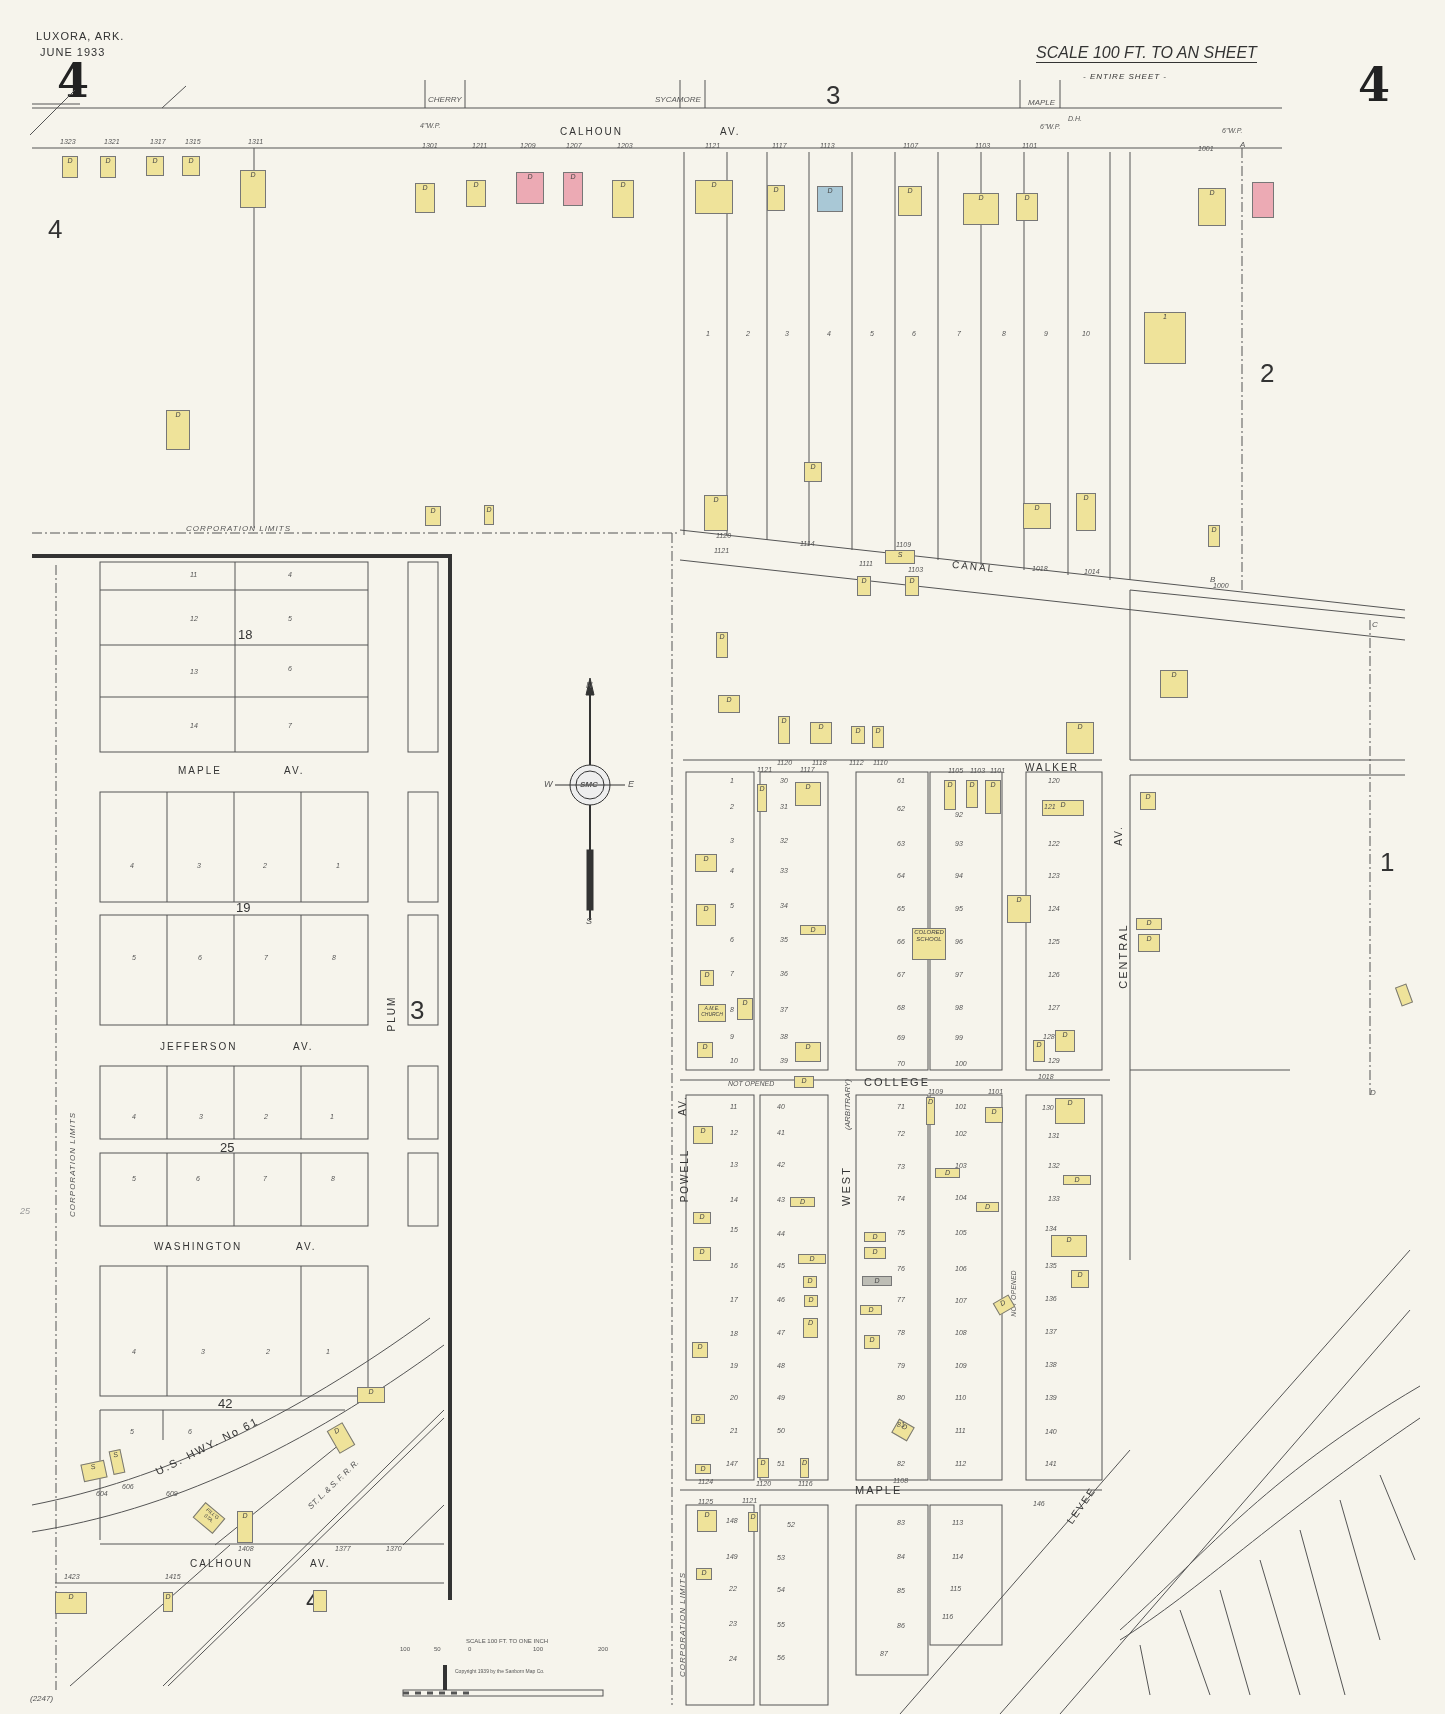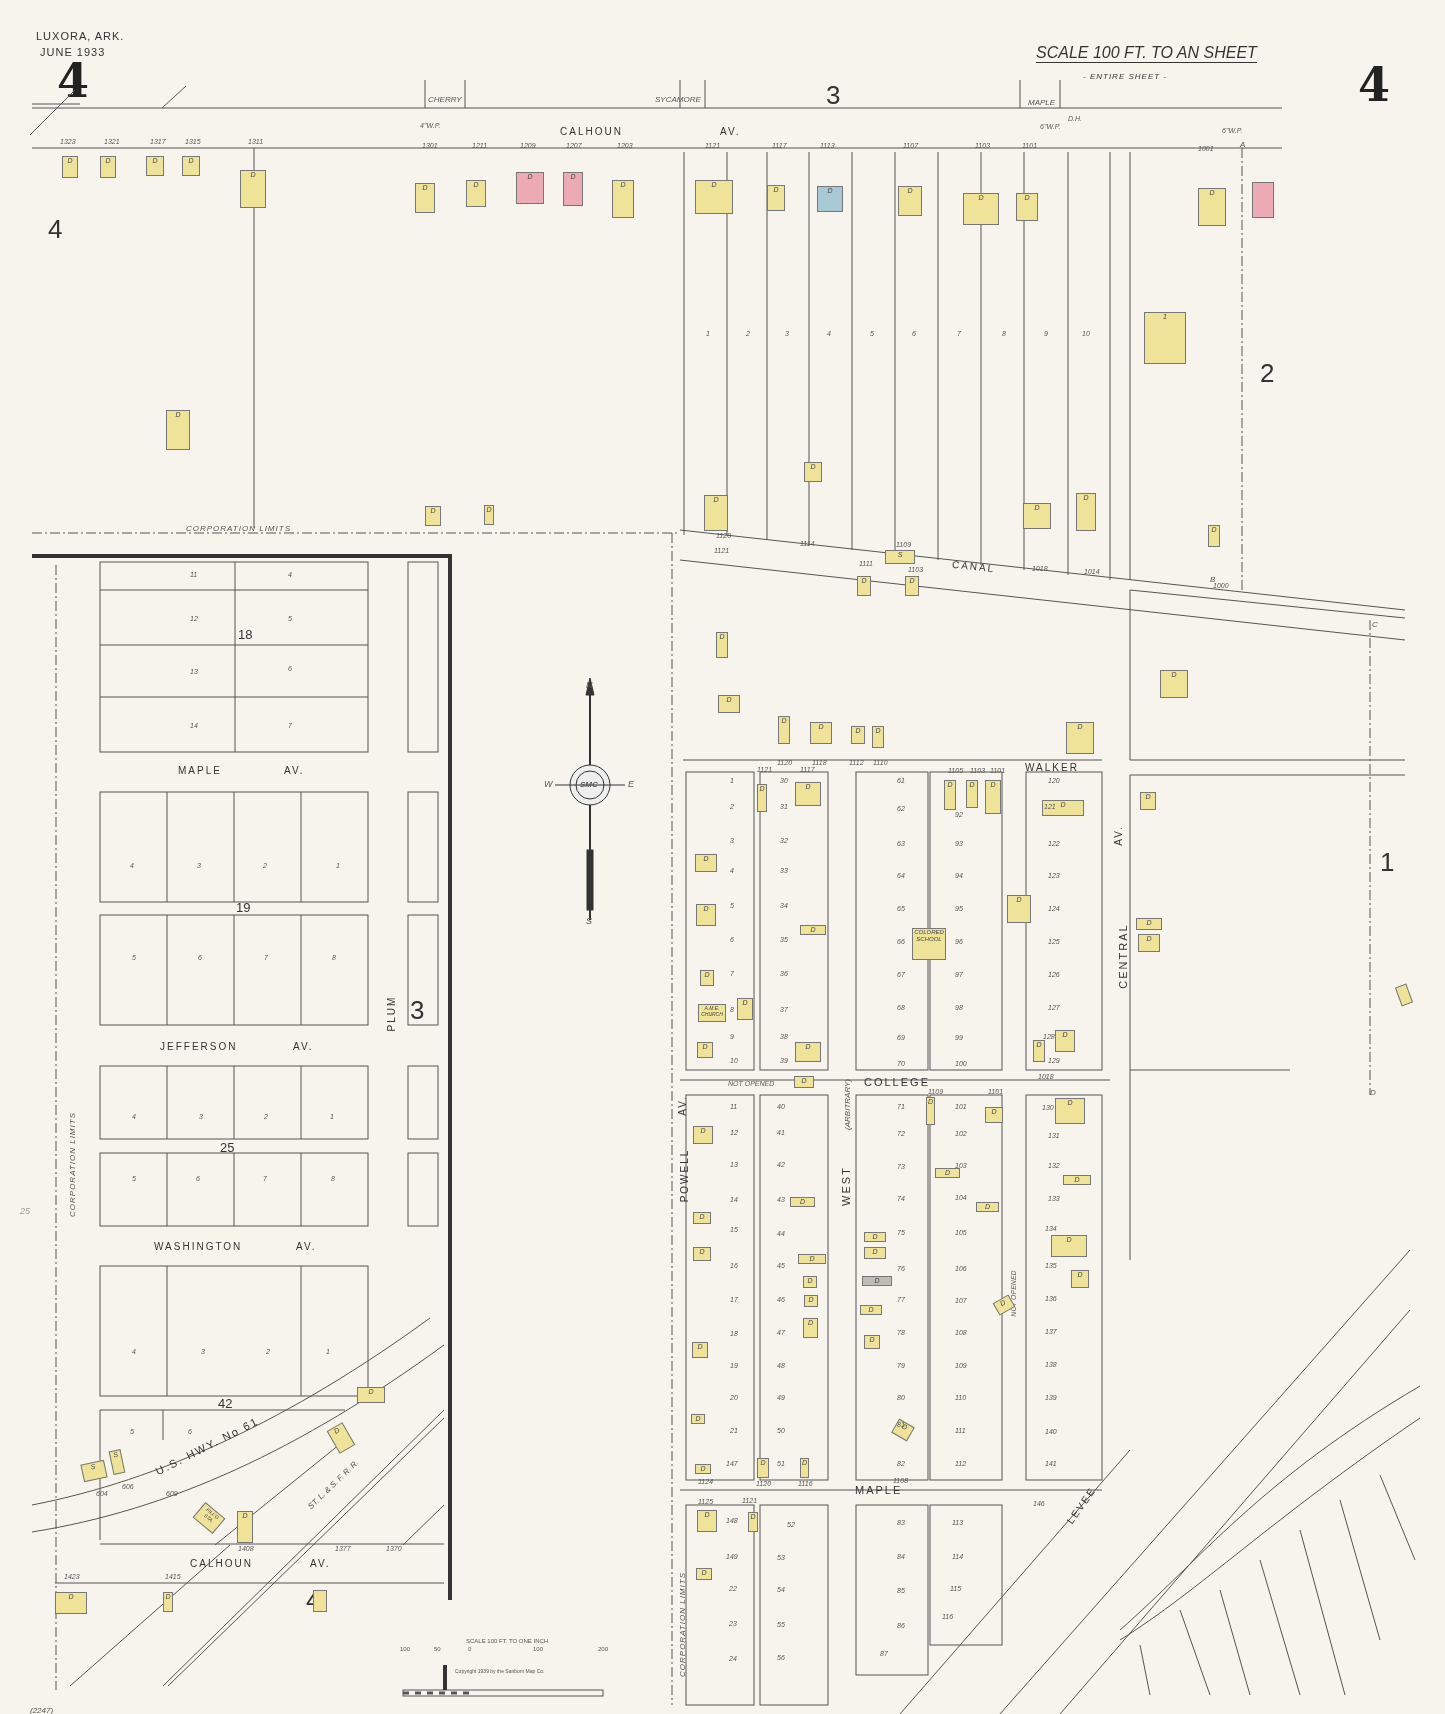--- a/index.html
+++ b/index.html
@@ -214,21 +214,21 @@
 <div class="abs num" style="left:990px;top:1290px;transform:rotate(-90deg);font-size:7px;">NOT OPENED</div>
 
 <div class="abs blk" style="left:238px;top:627px;">18</div>
 <div class="abs blk" style="left:236px;top:900px;">19</div>
 <div class="abs blk" style="left:220px;top:1140px;">25</div>
 <div class="abs blk" style="left:218px;top:1396px;">42</div>
 
 <div class="abs num" style="left:186px;top:524px;font-size:8px;letter-spacing:1px;">CORPORATION   LIMITS</div>
 <div class="abs num" style="left:20px;top:1160px;transform:rotate(-90deg);font-size:8px;letter-spacing:1px;">CORPORATION   LIMITS</div>
 <div class="abs num" style="left:630px;top:1620px;transform:rotate(-90deg);font-size:8px;letter-spacing:1px;">CORPORATION   LIMITS</div>
-<div class="abs num" style="left:30px;top:1694px;font-size:8px;margin-top:12px;">(2247)</div>
+<div class="abs num" style="left:30px;top:1694px;font-size:8px;">(2247)</div>
 <div class="abs num" style="left:20px;top:1206px;font-size:9px;color:#999;">25</div>
 
 <div class="abs num" style="left:60px;top:138px;">1323</div>
 <div class="abs num" style="left:104px;top:138px;">1321</div>
 <div class="abs num" style="left:150px;top:138px;">1317</div>
 <div class="abs num" style="left:185px;top:138px;">1315</div>
 <div class="abs num" style="left:248px;top:138px;">1311</div>
 <div class="abs num" style="left:422px;top:142px;">1301</div>
 <div class="abs num" style="left:472px;top:142px;">1211</div>
 <div class="abs num" style="left:520px;top:142px;">1209</div>

